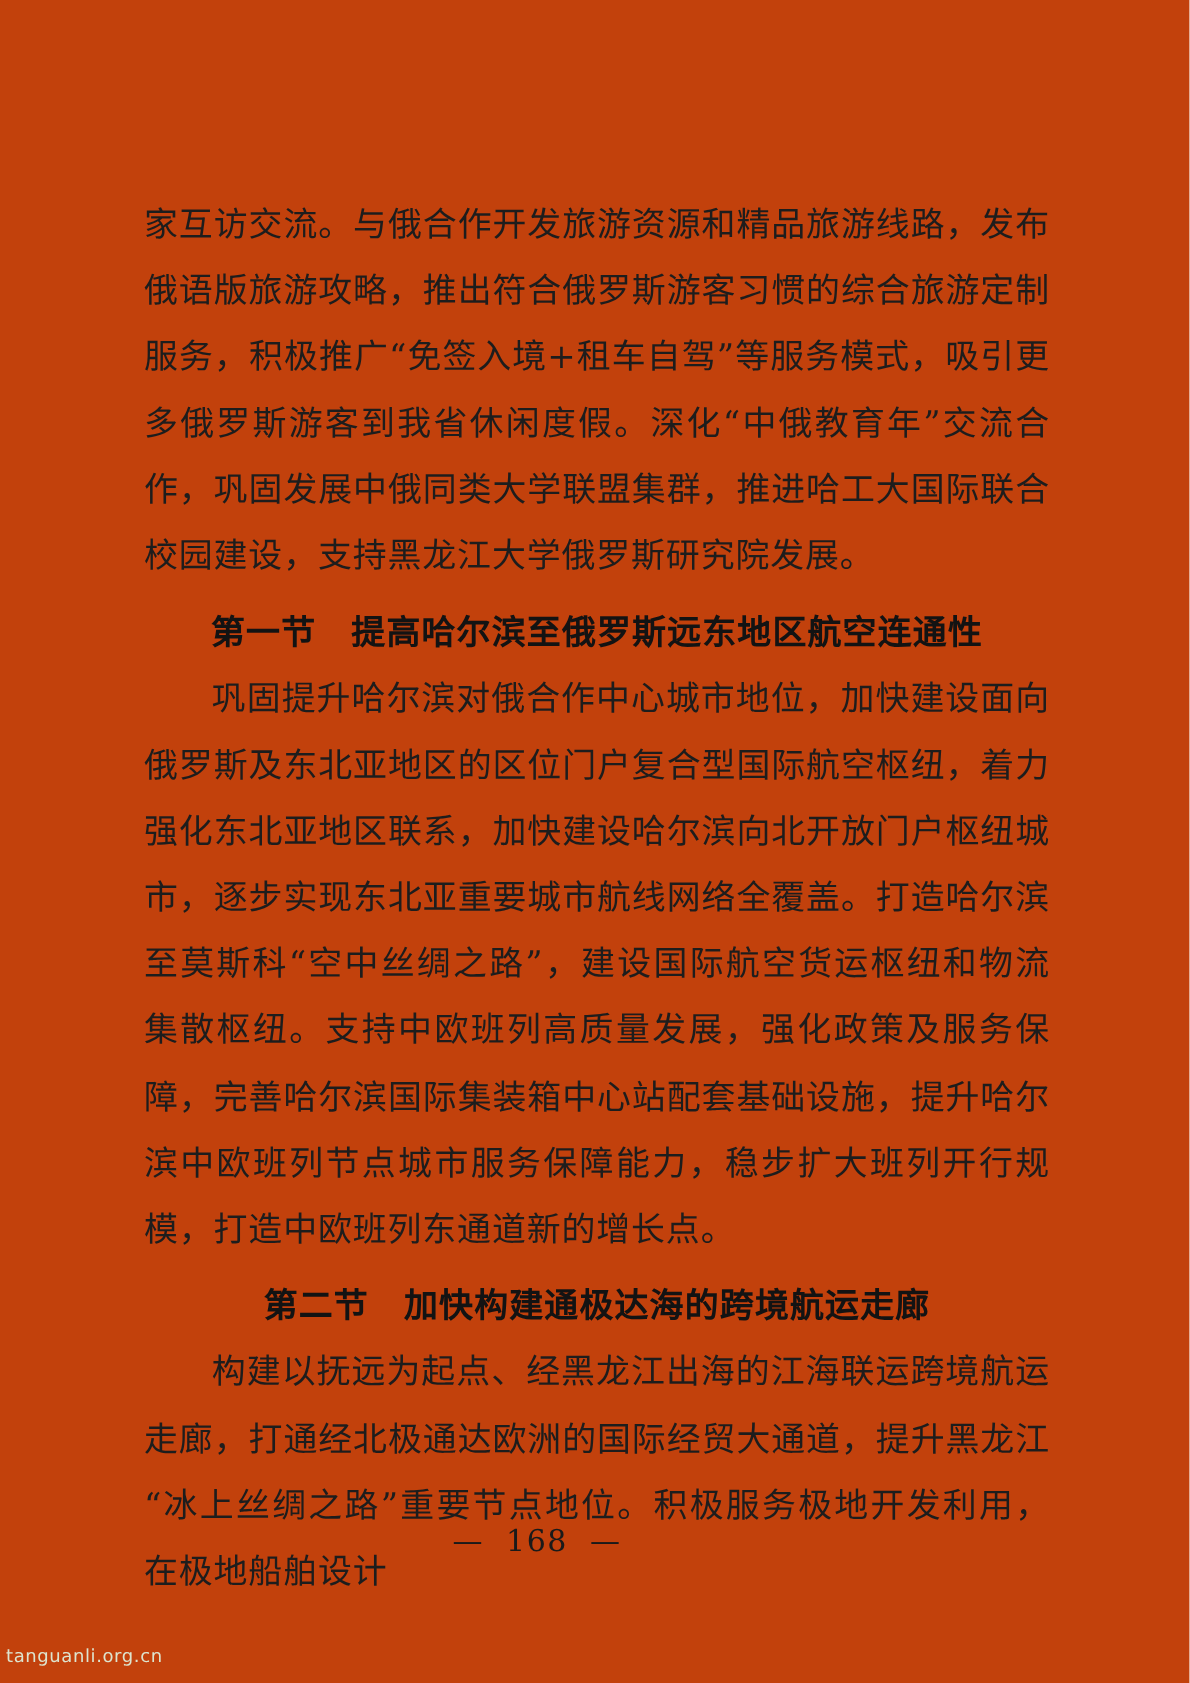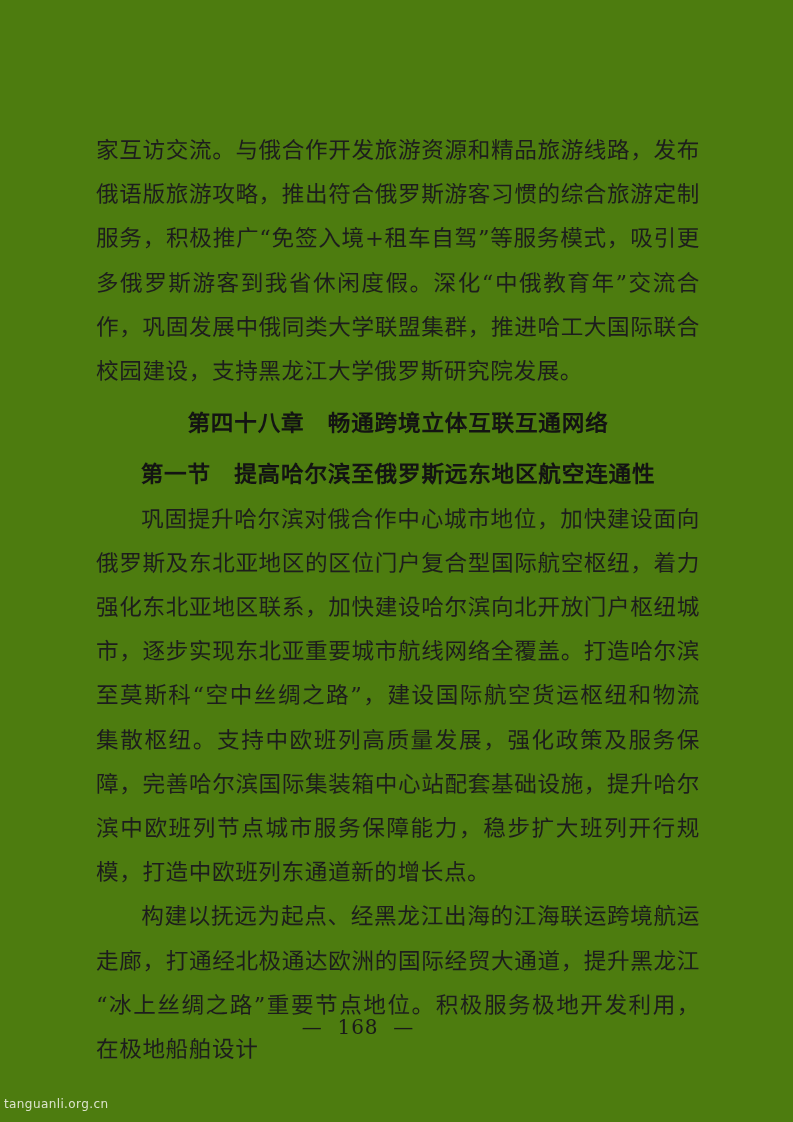--- a/index.html
+++ b/index.html
@@ -8,21 +8,21 @@
     padding: 0;
     background: #ffffff;
   }
   body {
     font-family: "DejaVu Serif", "Liberation Serif", serif;
   }
   .page {
     position: relative;
     width: 793px;
     height: 1122px;
-    background: #4d7c0f;
+    background: #c2410c;
     overflow: hidden;
     box-sizing: border-box;
   }
   .content {
     position: absolute;
     left: 96px;
     top: 128px;
     width: 604px;
   }
   .para {
@@ -85,27 +85,27 @@
 </style>
 </head>
 <body>
 
 <div class="page">
 
   <div class="content">
 
     <p class="para no-indent">家互访交流。与俄合作开发旅游资源和精品旅游线路，发布俄语版旅游攻略，推出符合俄罗斯游客习惯的综合旅游定制服务，积极推广“免签入境+租车自驾”等服务模式，吸引更多俄罗斯游客到我省休闲度假。深化“中俄教育年”交流合作，巩固发展中俄同类大学联盟集群，推进哈工大国际联合校园建设，支持黑龙江大学俄罗斯研究院发展。</p>
 
-    <div class="heading heading-chapter">第四十八章　畅通跨境立体互联互通网络</div>
 
 
     <div class="heading heading-section">第一节　提高哈尔滨至俄罗斯远东地区航空连通性</div>
 
     <p class="para">巩固提升哈尔滨对俄合作中心城市地位，加快建设面向俄罗斯及东北亚地区的区位门户复合型国际航空枢纽，着力强化东北亚地区联系，加快建设哈尔滨向北开放门户枢纽城市，逐步实现东北亚重要城市航线网络全覆盖。打造哈尔滨至莫斯科“空中丝绸之路”，建设国际航空货运枢纽和物流集散枢纽。支持中欧班列高质量发展，强化政策及服务保障，完善哈尔滨国际集装箱中心站配套基础设施，提升哈尔滨中欧班列节点城市服务保障能力，稳步扩大班列开行规模，打造中欧班列东通道新的增长点。</p>
 
+    <div class="heading heading-section">第二节　加快构建通极达海的跨境航运走廊</div>
 
     <p class="para">构建以抚远为起点、经黑龙江出海的江海联运跨境航运走廊，打通经北极通达欧洲的国际经贸大通道，提升黑龙江“冰上丝绸之路”重要节点地位。积极服务极地开发利用，在极地船舶设计</p>
 
   </div>
 
   <div class="footer">—  168  —</div>
 
   <div class="watermark">tanguanli.org.cn</div>
 
 </div>

